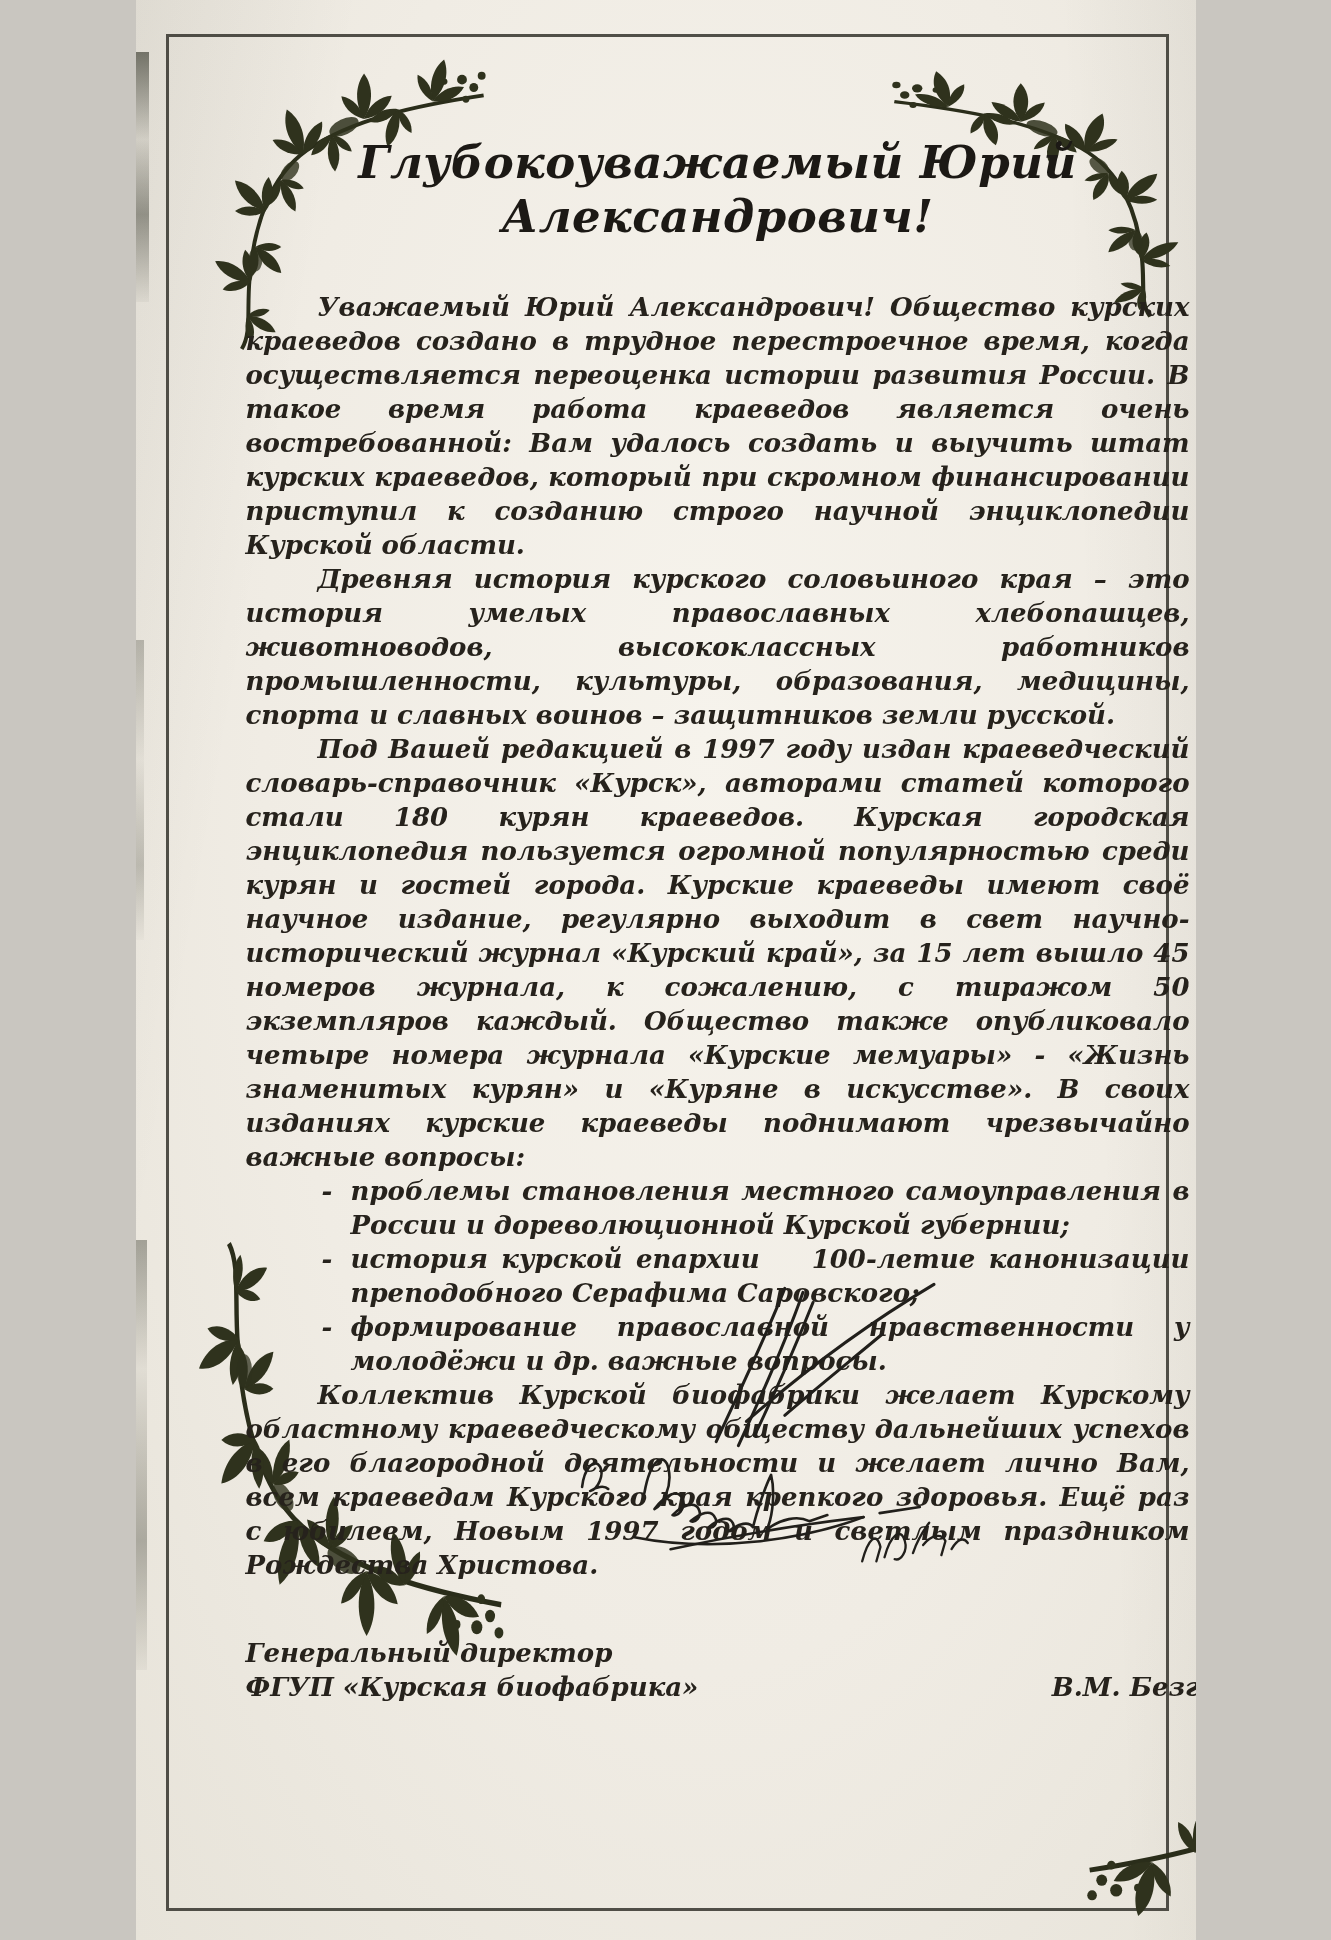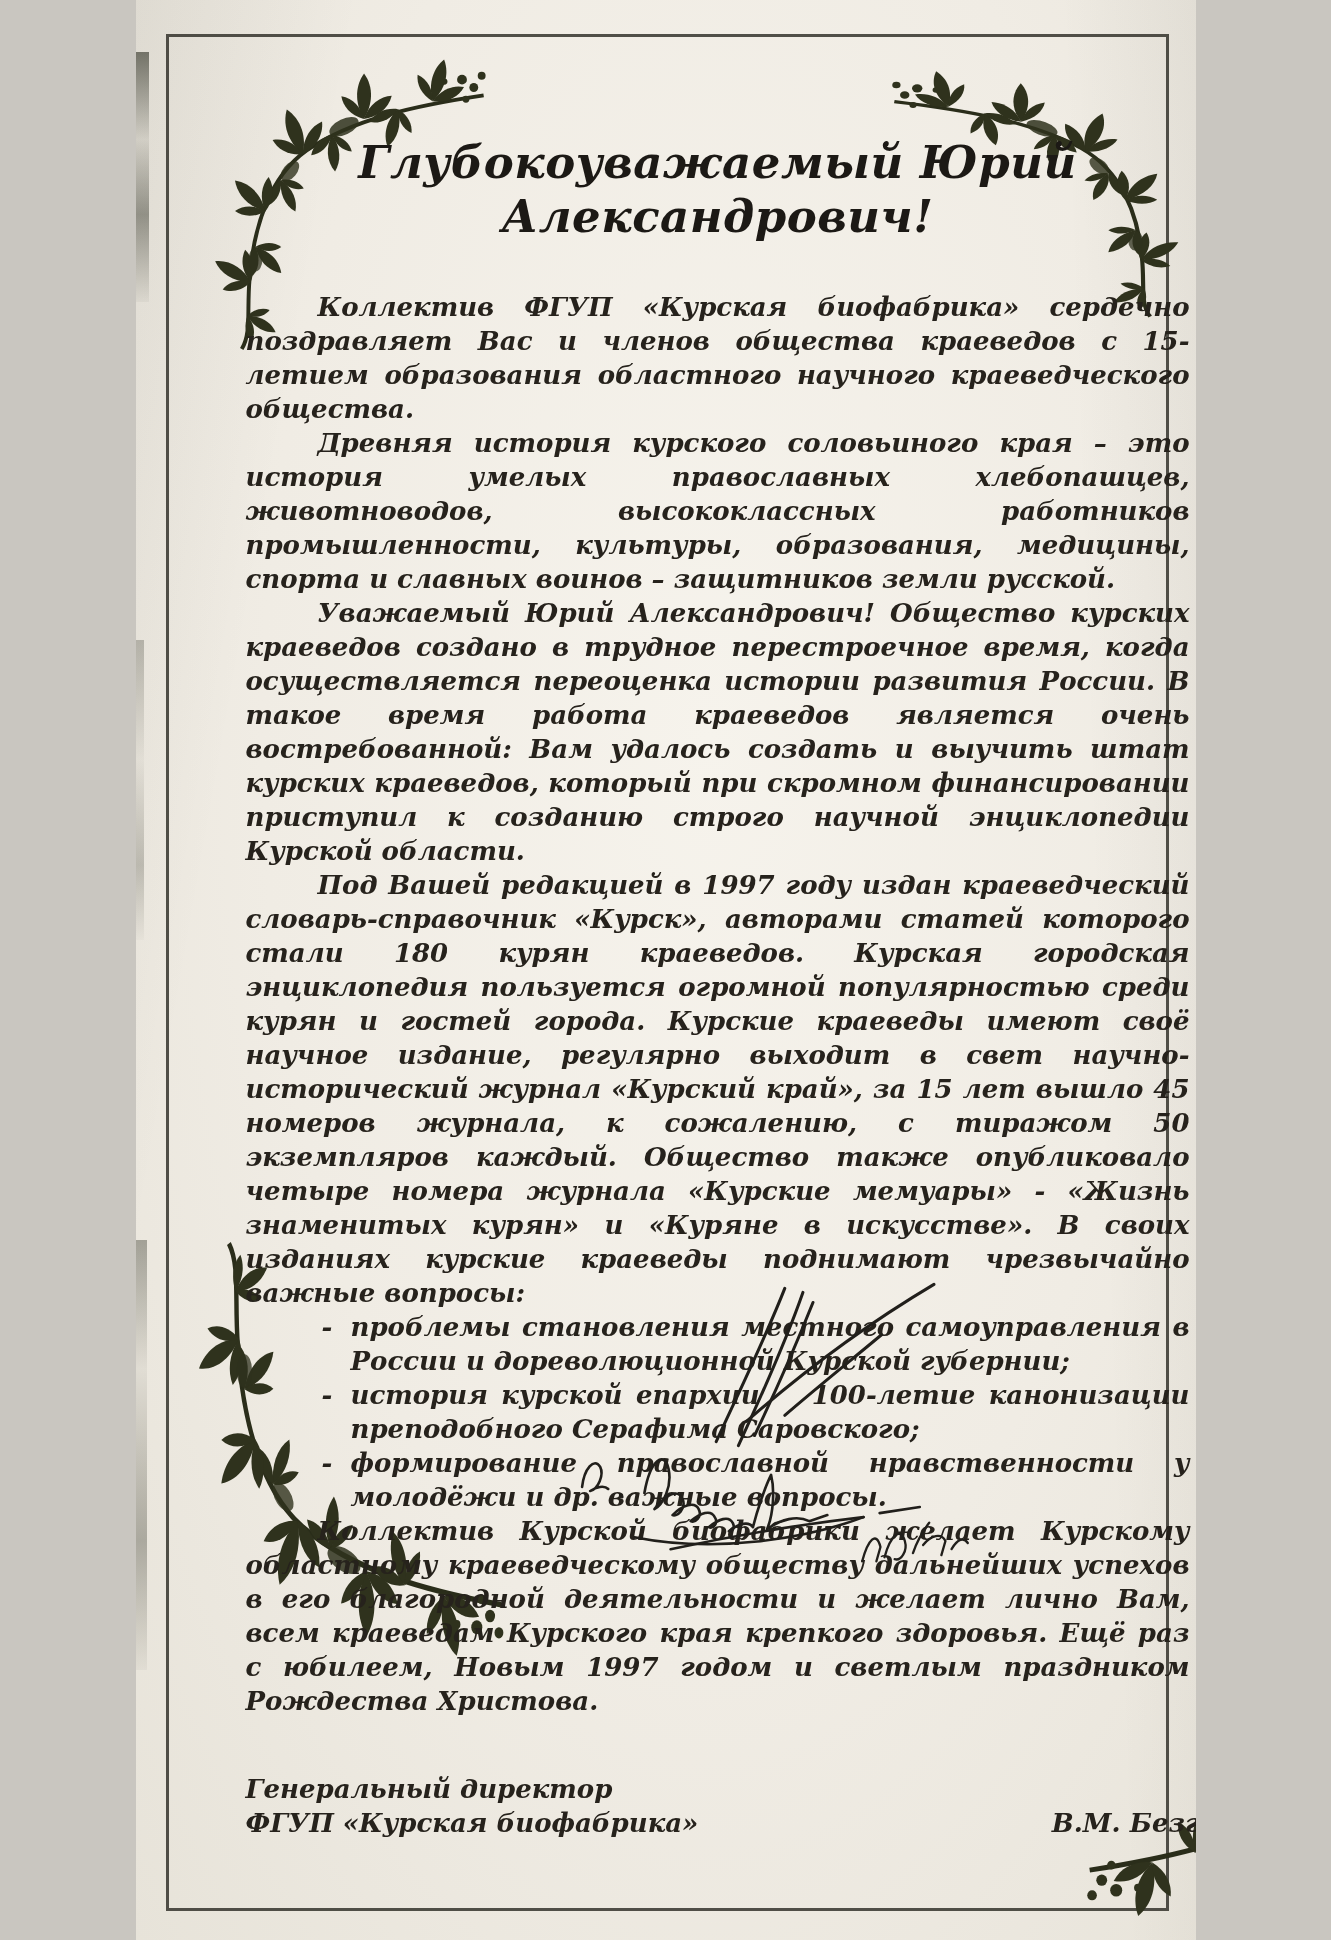--- a/index.html
+++ b/index.html
@@ -127,23 +127,22 @@
   <svg class="orn bl" viewBox="0 0 300 300" preserveAspectRatio="none">
       <use href="#branch"></use>
     </svg>
   <svg class="orn br" viewBox="0 0 300 300" preserveAspectRatio="none">
       <use href="#branch"></use>
     </svg>
 
   <div class="content">
     <h1 class="title">Глубокоуважаемый Юрий Александрович!</h1>
 
-    <p class="para">Коллектив ФГУП «Курская биофабрика» сердечно поздравляет Вас и членов общества краеведов с 15-летием образования областного научного краеведческого общества.</p>
+    <p class="para">Уважаемый Юрий Александрович! Общество курских краеведов создано в трудное перестроечное время, когда осуществляется переоценка истории развития России. В такое время работа краеведов является очень востребованной: Вам удалось создать и выучить штат курских краеведов, который при скромном финансировании приступил к созданию строго научной энциклопедии Курской области.</p>
     <p class="para">Древняя история курского соловьиного края – это история умелых православных хлебопашцев, животноводов, высококлассных работников промышленности, культуры, образования, медицины, спорта и славных воинов – защитников земли русской.</p>
-    <p class="para">Уважаемый Юрий Александрович! Общество курских краеведов создано в трудное перестроечное время, когда осуществляется переоценка истории развития России. В такое время работа краеведов является очень востребованной: Вам удалось создать и выучить штат курских краеведов, который при скромном финансировании приступил к созданию строго научной энциклопедии Курской области.</p>
     <p class="para">Под Вашей редакцией в 1997 году издан краеведческий словарь-справочник «Курск», авторами статей которого стали 180 курян краеведов. Курская городская энциклопедия пользуется огромной популярностью среди курян и гостей города. Курские краеведы имеют своё научное издание, регулярно выходит в свет научно-исторический журнал «Курский край», за 15 лет вышло 45 номеров журнала, к сожалению, с тиражом 50 экземпляров каждый. Общество также опубликовало четыре номера журнала «Курские мемуары» - «Жизнь знаменитых курян» и «Куряне в искусстве».  В своих изданиях курские краеведы поднимают чрезвычайно важные вопросы:</p>
 
     <div class="bullets">
       <div class="bullet">
         <span class="dash">-</span>
         <span class="btext">проблемы становления местного самоуправления в России и дореволюционной Курской губернии;</span>
       </div>
       <div class="bullet">
         <span class="dash">-</span>
         <span class="btext">история курской епархии  100-летие канонизации преподобного Серафима Саровского;</span>

